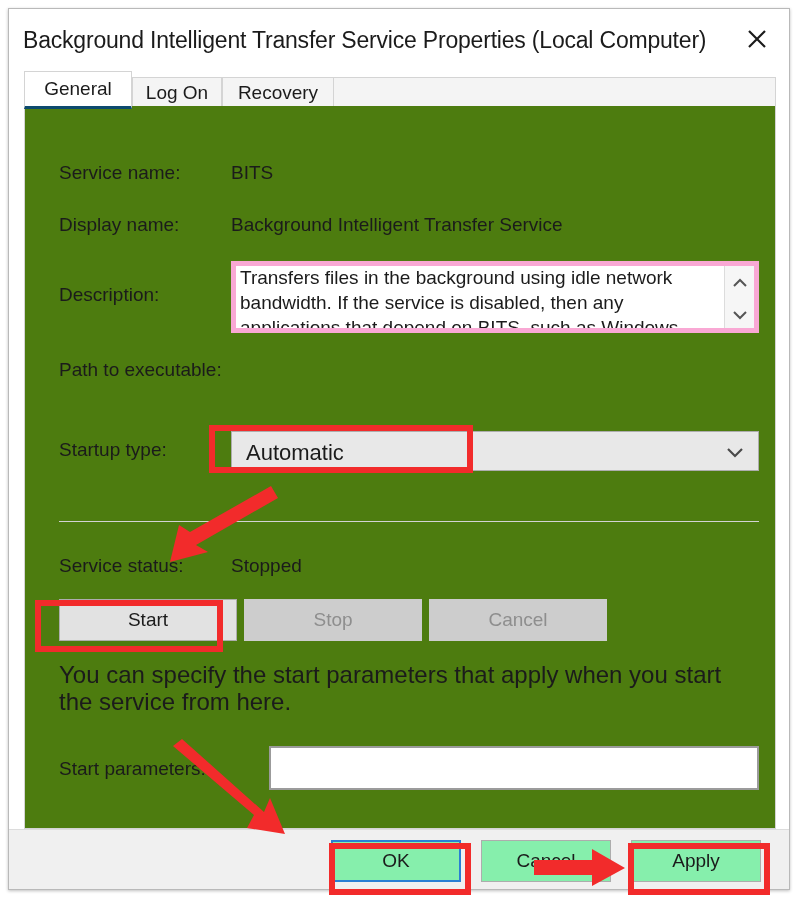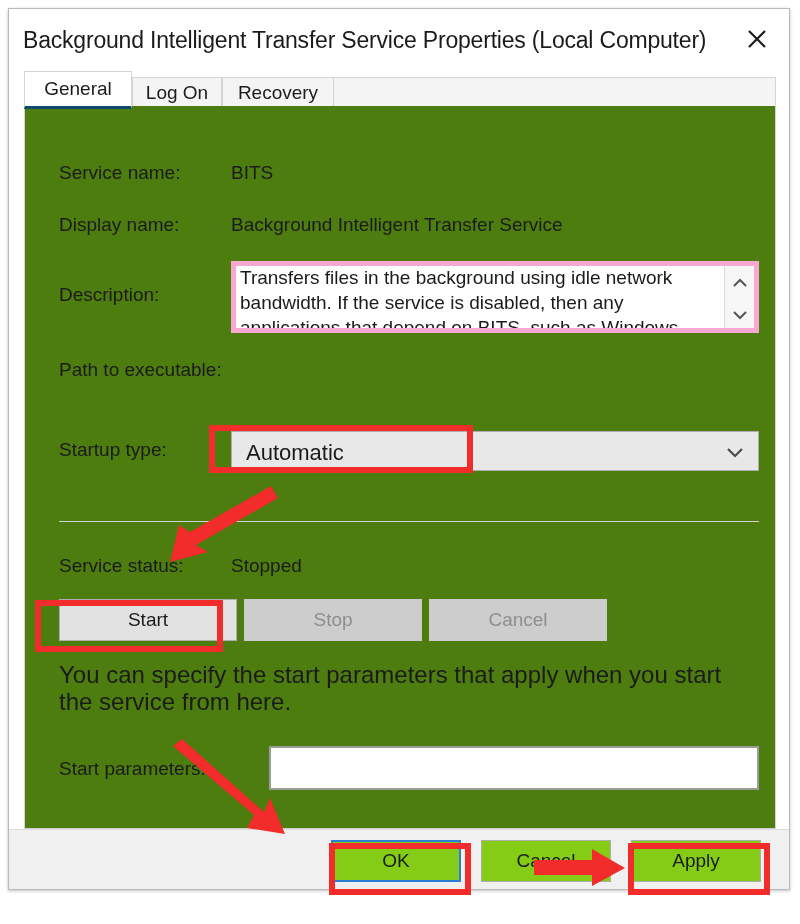--- a/index.html
+++ b/index.html
@@ -267,21 +267,21 @@
     height: 60px;
     background: #f0f0f0;
     border-top: 1px solid #dcdcdc;
     box-sizing: border-box;
   }
   .foot-btn {
     position: absolute;
     top: 10px;
     width: 130px;
     height: 42px;
-    background: #84cc16;
+    background: #86efac;
     border: 1px solid #adadad;
     box-sizing: border-box;
     font-size: 19px;
     color: #1b1b1b;
     display: flex;
     align-items: center;
     justify-content: center;
     cursor: pointer;
   }
   .foot-btn.default-focus {

